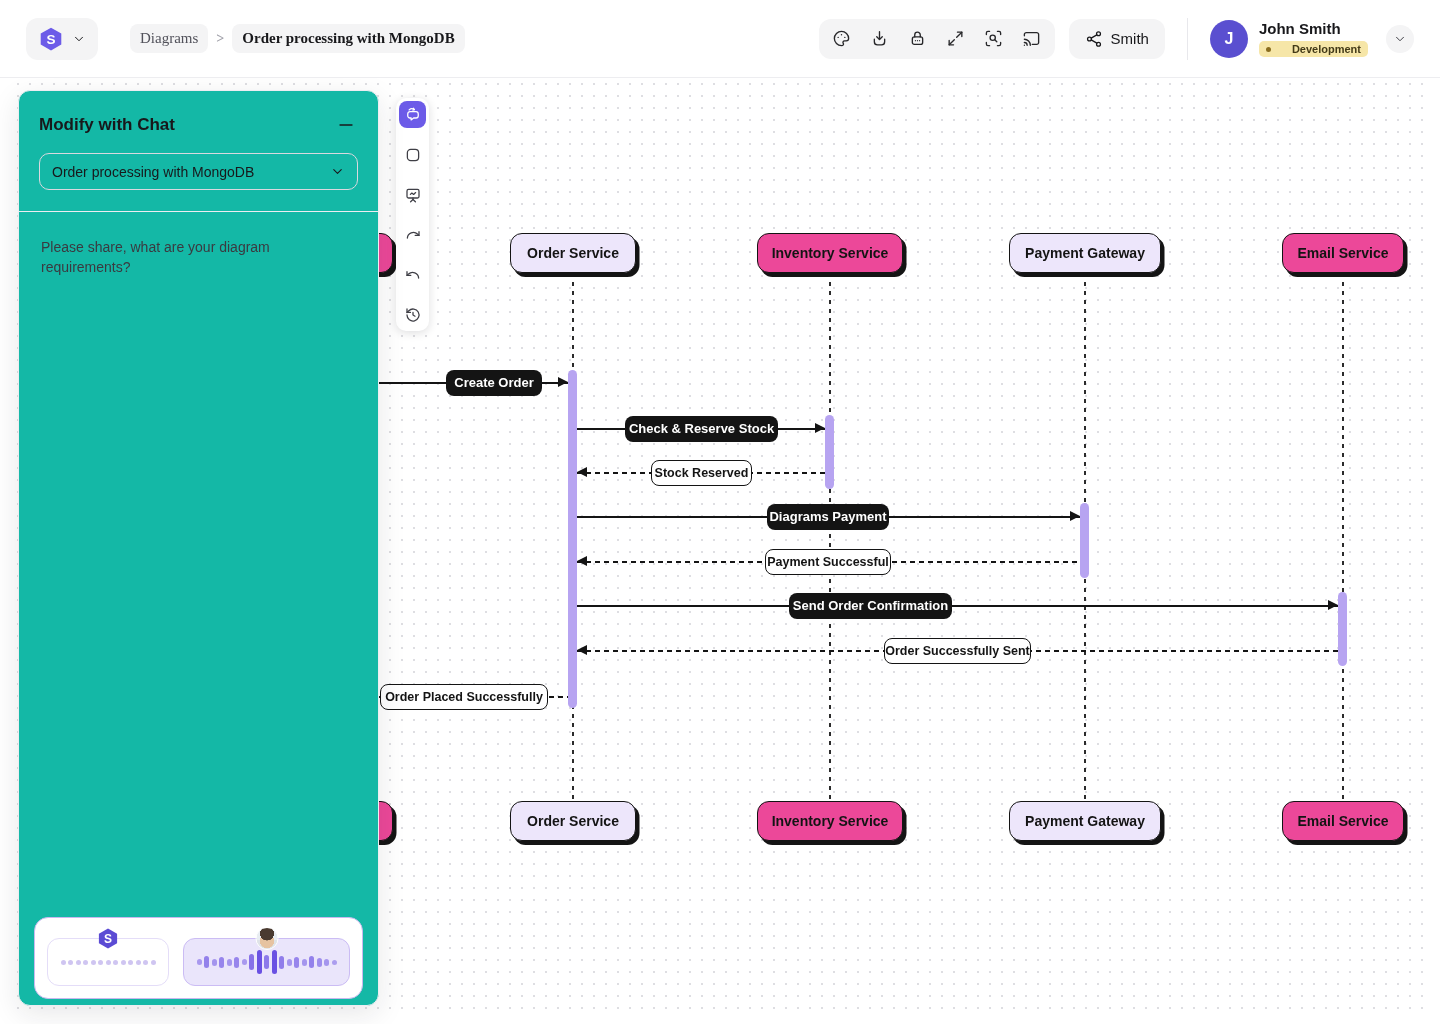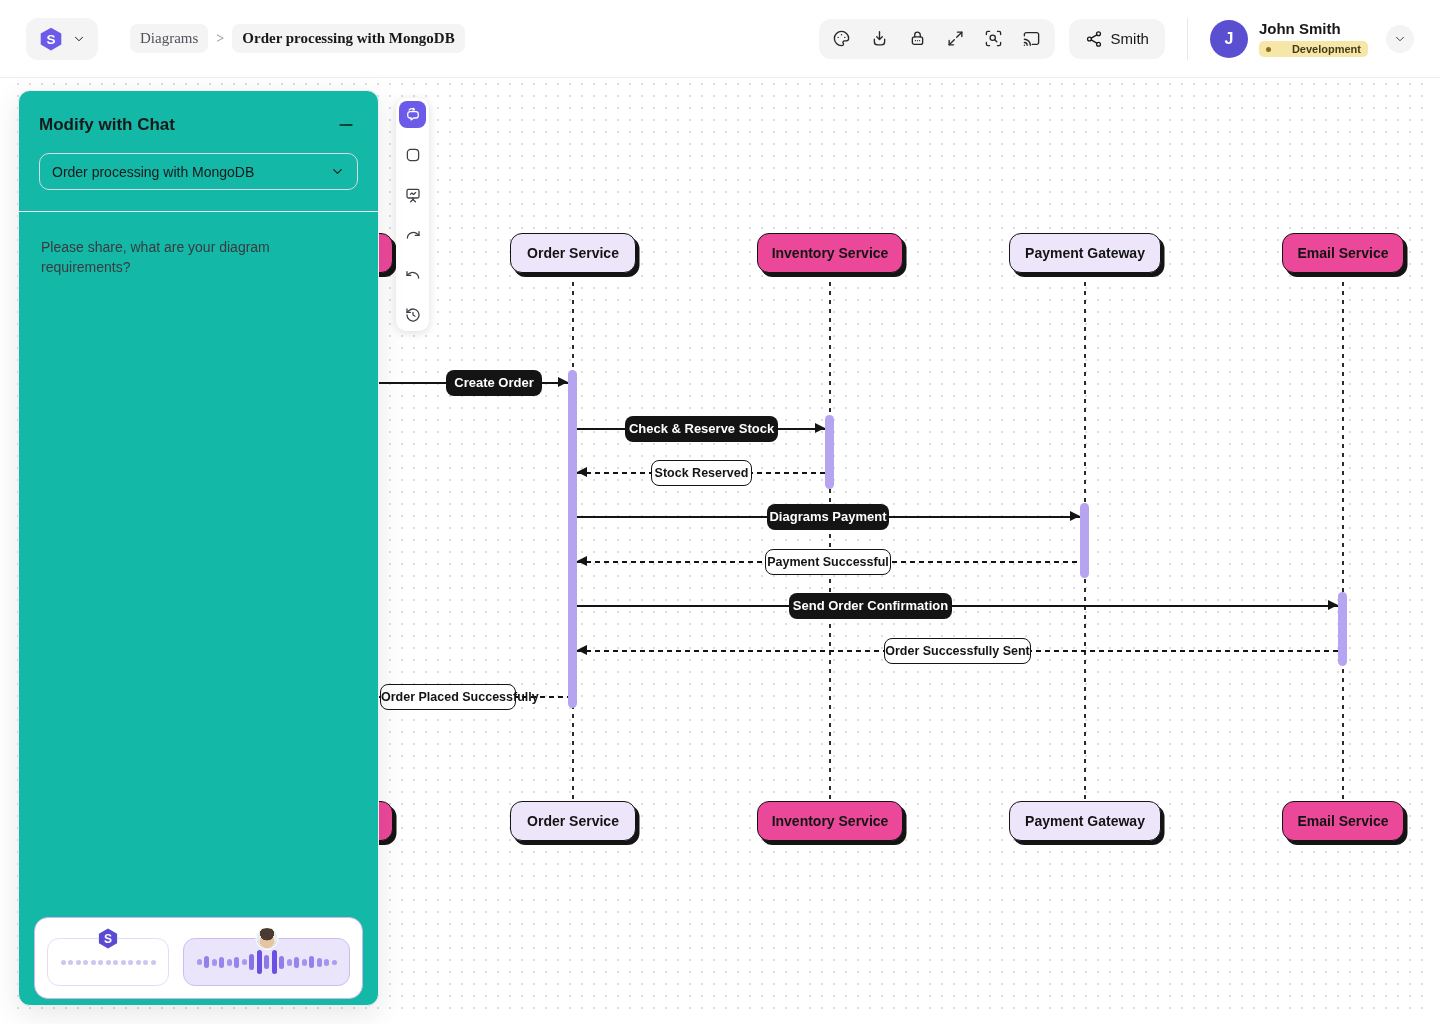--- a/index.html
+++ b/index.html
@@ -180,21 +180,21 @@
 
     <div class="mline dash" style="left:360px; top:696px; width:208px;"></div>
 
     <div class="mlabel filled" style="left:410px; top:370px; width:96px;margin-left:36px;">Create Order</div>
     <div class="mlabel filled" style="left:625px; top:416px; width:153px;">Check &amp; Reserve Stock</div>
     <div class="mlabel outline" style="left:651px; top:460px; width:101px;">Stock Reserved</div>
     <div class="mlabel filled" style="left:767px; top:504px; width:122px;">Diagrams Payment</div>
     <div class="mlabel outline" style="left:765px; top:549px; width:126px;">Payment Successful</div>
     <div class="mlabel filled" style="left:789px; top:593px; width:163px;">Send Order Confirmation</div>
     <div class="mlabel outline" style="left:884px; top:638px; width:147px;">Order Successfully Sent</div>
-    <div class="mlabel outline" style="left:380px; top:684px; width:136px;">Order Placed Successfully</div>
+    <div class="mlabel outline" style="left:380px; top:684px; width:168px;">Order Placed Successfully</div>
   </div>
 
   <div class="vtoolbar">
     <div class="tool active">
       <svg class="stroke" viewBox="0 0 24 24">
         <path d="M8 7.5h8a3 3 0 0 1 3 3v2.5a3 3 0 0 1-3 3h-3.2L9.5 18.6V16H8a3 3 0 0 1-3-3v-2.5a3 3 0 0 1 3-3Z"></path>
         <path d="M6.8 5.2c1.9-1.7 5-1.9 7-.4"></path>
           <path d="m12.6 3 1.2 1.8-2 .6"></path>
       </svg>
     </div>

